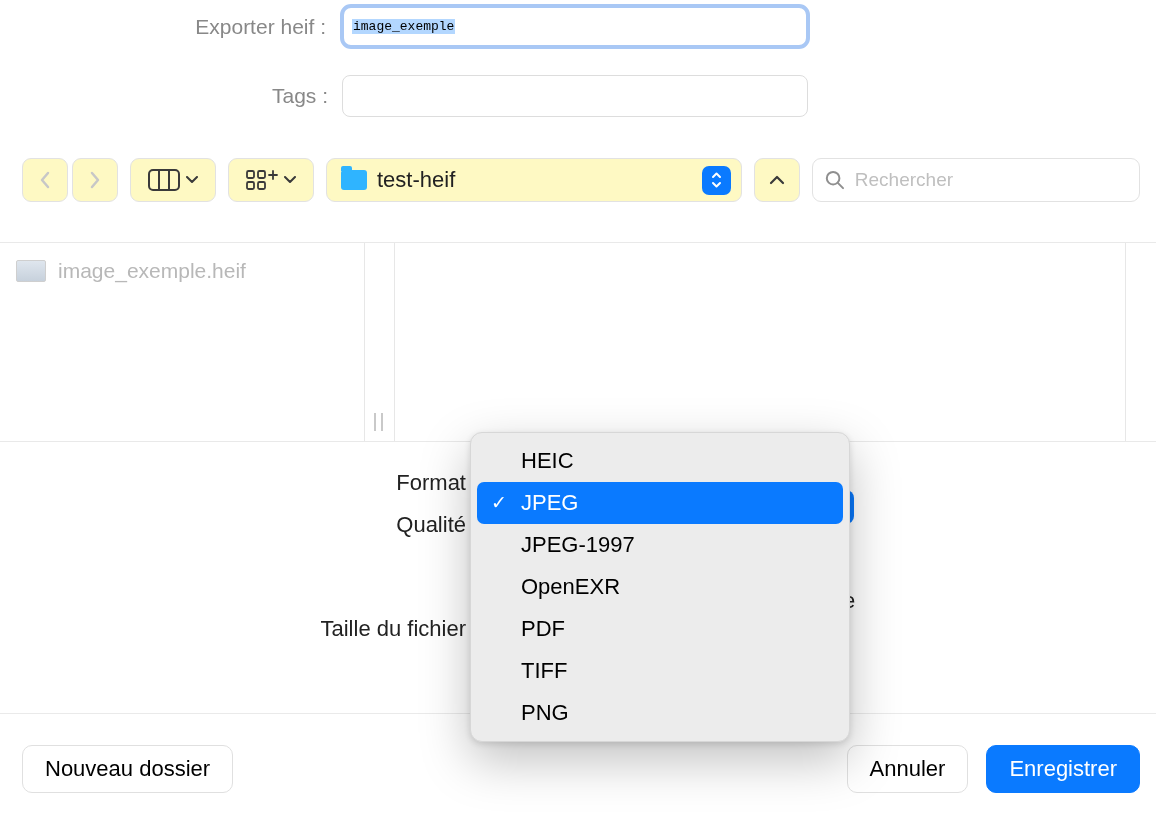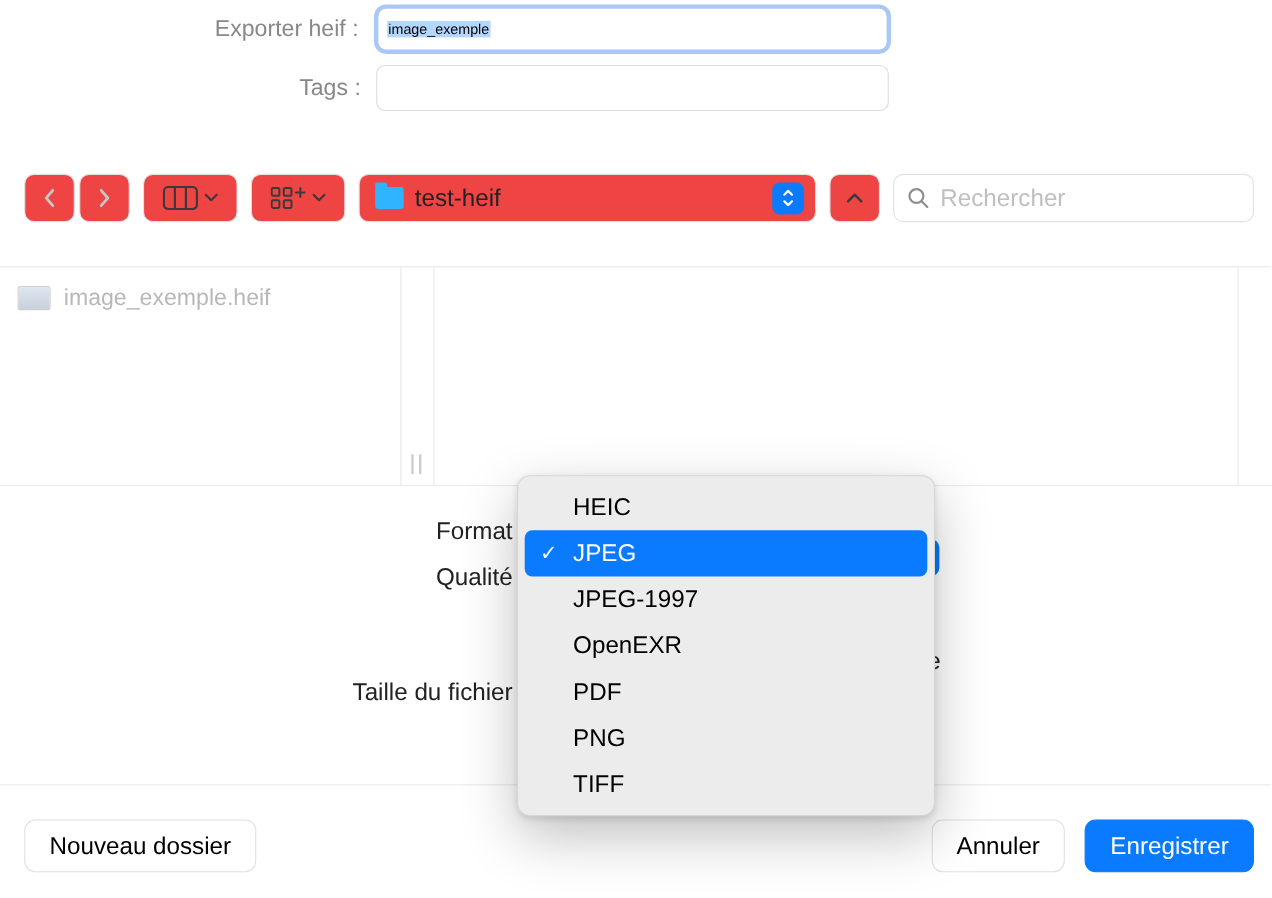--- a/index.html
+++ b/index.html
@@ -33,25 +33,26 @@
     border: 4px solid #a9c8f5;
     border-radius: 11px;
     display: flex;
     align-items: center;
     padding: 0 8px;
     background: #fff;
   }
   .filename-selected {
     background: #b3d7ff;
     padding: 0 1px;
+    font-family: Liberation Mono, monospace;
   }
 
   .tags-row {
     position: absolute;
-    top: 59px;
+    top: 75px;
     left: 258px;
     display: flex;
     align-items: center;
     gap: 14px;
   }
   .tags-label { width: 70px; }
   .tags-input {
     width: 466px;
     height: 42px;
     border: 1px solid #ddd;
@@ -66,21 +67,21 @@
     right: 16px;
     height: 46px;
     display: flex;
     align-items: center;
     gap: 12px;
   }
   .btn {
     height: 44px;
     border: 1px solid #e2e2e2;
     border-radius: 9px;
-    background: #ef4444;
+    background: #fef9c3;
     display: flex;
     align-items: center;
     justify-content: center;
     font-size: 23px;
     color: #3a3a3a;
     cursor: pointer;
   }
   .btn.disabled { color: #bdbdbd; cursor: default; }
   .nav-btn { width: 46px; }
   .nav-group { display: flex; gap: 4px; }
@@ -129,21 +130,21 @@
     border: 1px solid #e2e2e2;
     border-radius: 9px;
     display: flex;
     align-items: center;
     padding: 0 12px;
     gap: 10px;
   }
   .search-wrap input {
     border: none;
     outline: none;
-    font-size: 22px;
+    font-size: 19px;
     width: 100%;
     color: #333;
   }
   .search-wrap input::placeholder { color: #bfbfbf; }
 
   
   .browser {
     position: absolute;
     top: 242px;
     left: 0;
@@ -383,15 +384,15 @@
 
 <div class="popup">
   <div class="popup-item">HEIC</div>
   <div class="popup-item selected">
     <span class="check">✓</span>
     <span>JPEG</span>
   </div>
   <div class="popup-item">JPEG-1997</div>
   <div class="popup-item">OpenEXR</div>
   <div class="popup-item">PDF</div>
+  <div class="popup-item">TIFF</div>
   <div class="popup-item">PNG</div>
-  <div class="popup-item">TIFF</div>
 </div>
 
 </body></html>

